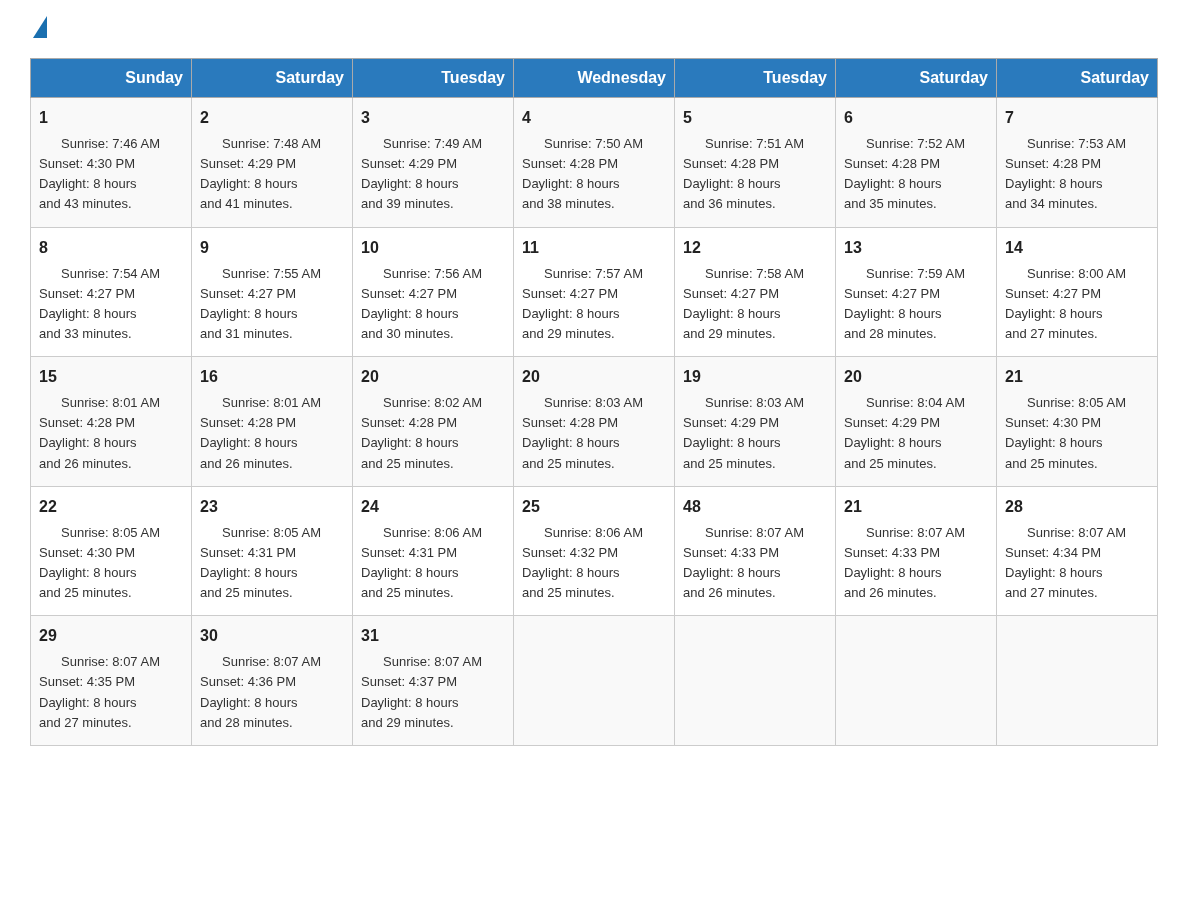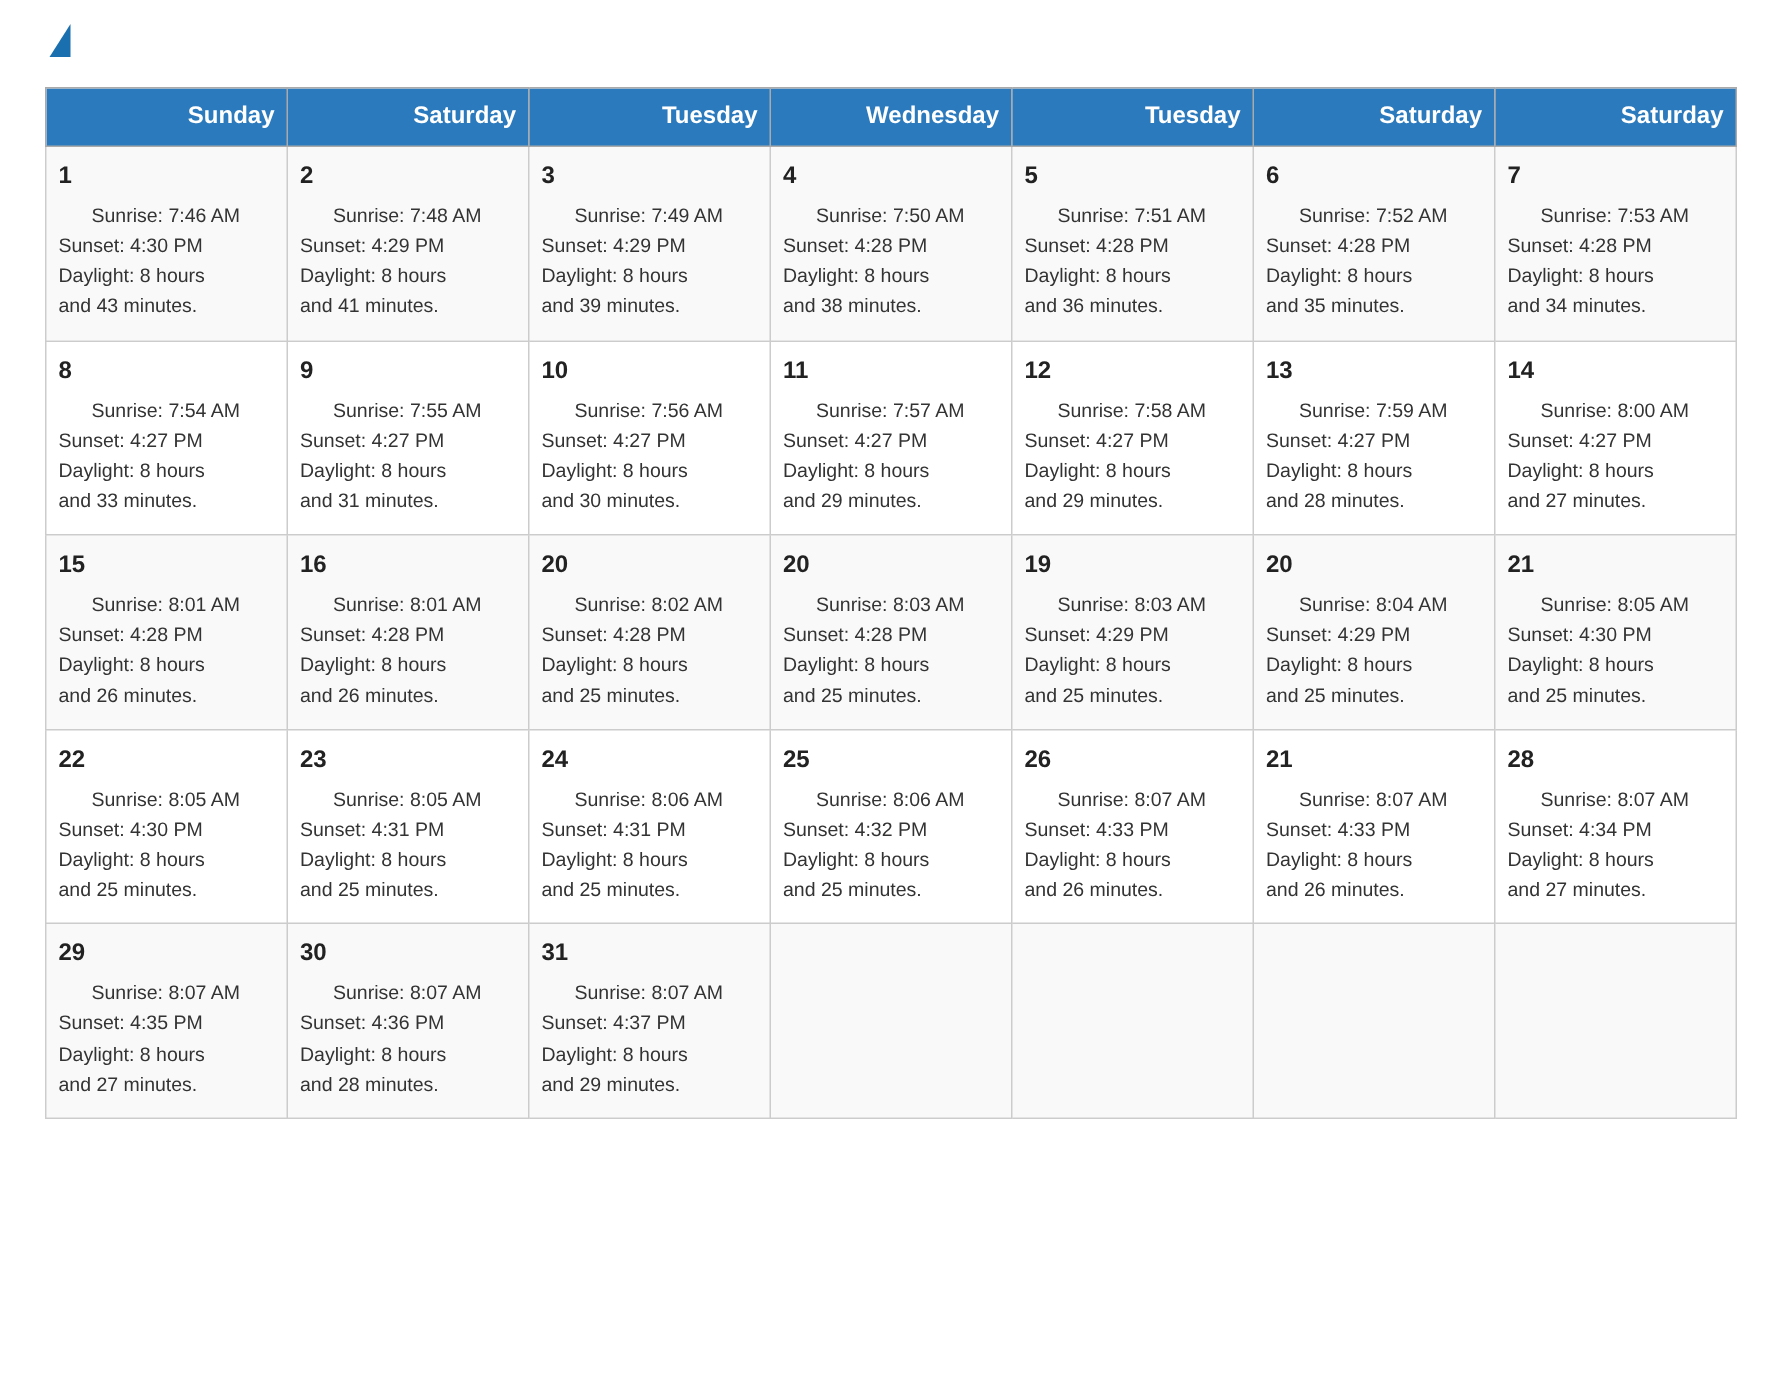--- a/index.html
+++ b/index.html
@@ -237,21 +237,21 @@
         </td>
         <td>
           <span class="day-number">24</span>
           <span class="day-info">Sunrise: 8:06 AM<br>Sunset: 4:31 PM<br>Daylight: 8 hours<br>and 25 minutes.</span>
         </td>
         <td>
           <span class="day-number">25</span>
           <span class="day-info">Sunrise: 8:06 AM<br>Sunset: 4:32 PM<br>Daylight: 8 hours<br>and 25 minutes.</span>
         </td>
         <td>
-          <span class="day-number">26</span>
+          <span class="day-number">48</span>
           <span class="day-info">Sunrise: 8:07 AM<br>Sunset: 4:33 PM<br>Daylight: 8 hours<br>and 26 minutes.</span>
         </td>
         <td>
           <span class="day-number">21</span>
           <span class="day-info">Sunrise: 8:07 AM<br>Sunset: 4:33 PM<br>Daylight: 8 hours<br>and 26 minutes.</span>
         </td>
         <td>
           <span class="day-number">28</span>
           <span class="day-info">Sunrise: 8:07 AM<br>Sunset: 4:34 PM<br>Daylight: 8 hours<br>and 27 minutes.</span>
         </td>

